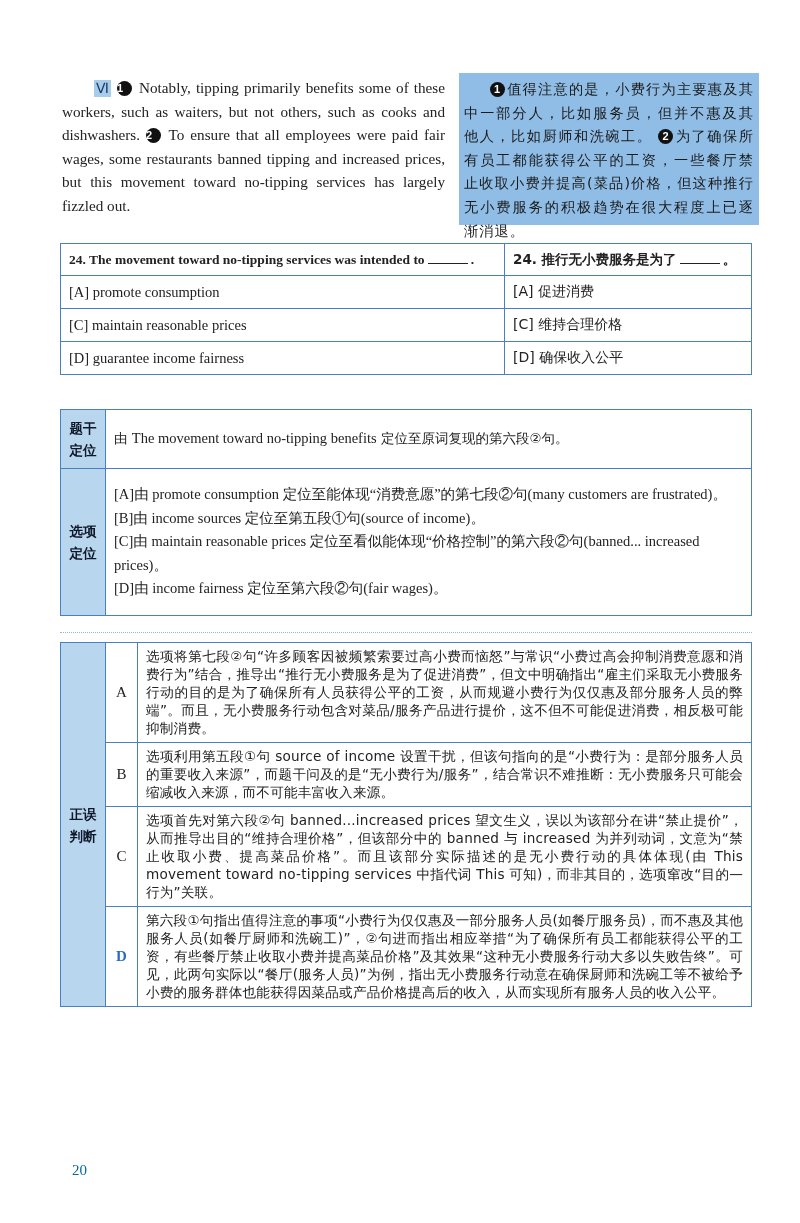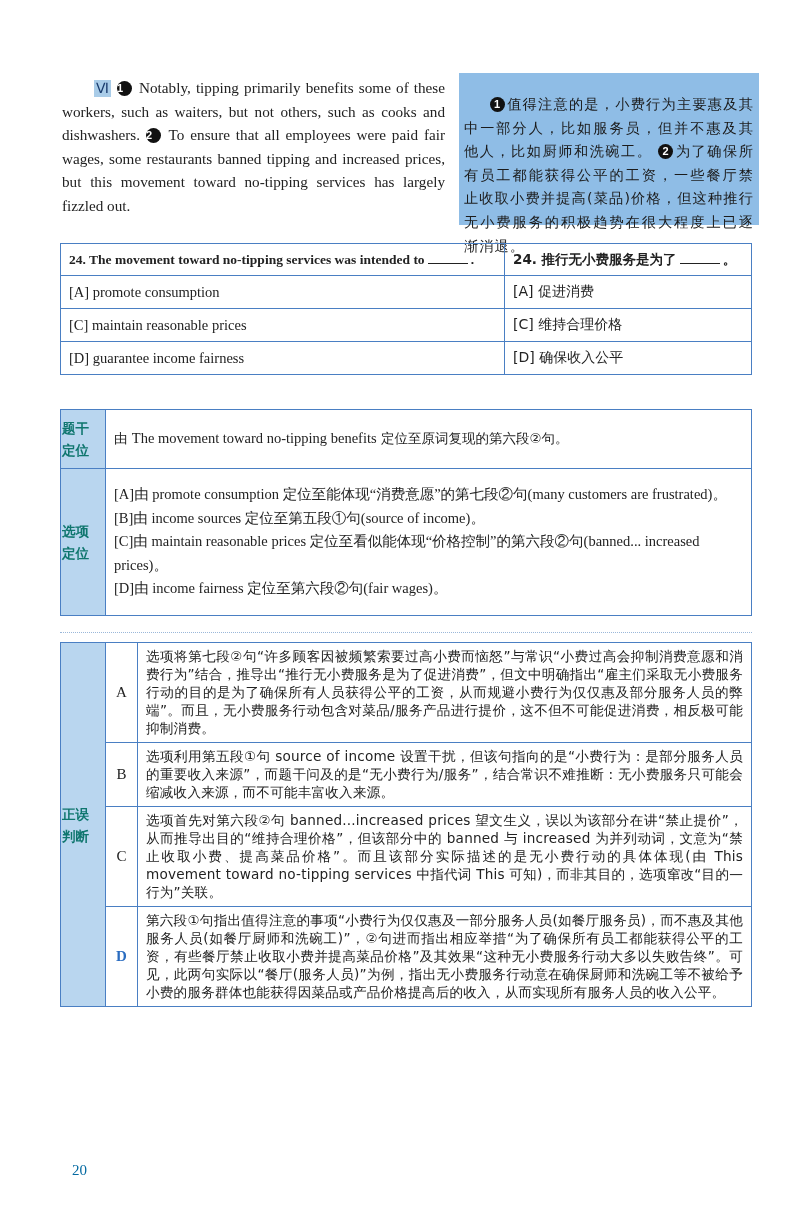--- a/index.html
+++ b/index.html
@@ -8,37 +8,37 @@
 
     .passage-wrap { position: absolute; left: 62px; top: 76px; width: 704px; height: 156px; }
     .passage-en { position: absolute; left: 0; top: 0; width: 383px;
       font-size: 15.2px; line-height: 23.5px; text-align: justify; text-align-last: left; }
     .para-num { display: inline-block; background: #a9cce8; color: #1a3c6e; font-size: 14px;
       padding: 0 2px; line-height: 17px; margin-left: 32px; margin-right: 6px; font-family: "Liberation Serif", serif; }
     .circ { display: inline-block; width: 15px; height: 15px; border-radius: 50%;
       background: #111; color: #fff; font-size: 11px; line-height: 15px; text-align: center;
       font-family: "Liberation Sans", sans-serif; font-weight: bold; vertical-align: 1px; margin-right: 2px; }
     .passage-zh { position: absolute; left: 397px; top: -3px; width: 300px; height: 152px;
-      background: #8fbde6; padding: 20px 5px 0 5px; box-sizing: border-box;
+      background: #8fbde6; padding: 5px 5px 0 5px; box-sizing: border-box;
       font-family: "DejaVu Sans", sans-serif; font-size: 14.2px; line-height: 23.6px; letter-spacing: 1.1px;
       text-align: justify; color: #1b1b1b; }
     .passage-zh .indent { display: inline-block; width: 26px; }
 
     table { border-collapse: collapse; }
     .q-table { position: absolute; left: 60px; top: 243px; width: 692px; }
     .q-table td { border: 1.5px solid #4a7fc3; height: 32px; padding: 0 8px; font-size: 14.5px; vertical-align: middle; }
     .q-table .q-stem td { font-weight: bold; font-size: 13.5px; height: 31px; margin-top: 40px; }
     .q-table td.zh { font-family: "DejaVu Sans", sans-serif; font-size: 14px; width: 230px; }
     .q-table .q-stem td.zh { font-size: 13.5px; }
     .blank { display: inline-block; width: 40px; border-bottom: 1px solid #222; margin: 0 3px; }
 
     .loc-table { position: absolute; left: 60px; top: 409px; width: 692px; }
     .loc-table td { border: 1.5px solid #4a7fc3; vertical-align: middle; }
-    .side-label { width: 42px; background: #b9d6ef; color: #0f766e; font-family: "DejaVu Sans", sans-serif;
-      font-weight: bold; font-size: 13.5px; line-height: 22px; text-align: left; }
+    .side-label { width: 42px; background: #b9d6ef; color: #0f172a; font-family: "DejaVu Sans", sans-serif;
+      font-weight: bold; font-size: 13.5px; line-height: 22px; text-align: center; }
     .loc-text { padding: 4px 8px; font-size: 14.5px; line-height: 23.5px; }
     .loc-text .cn { font-family: "DejaVu Sans", sans-serif; font-size: 13.5px; }
 
     .dotted { position: absolute; left: 60px; top: 632px; width: 692px; border-top: 1.5px dotted #9ab7d9; }
 
     .judge-table { position: absolute; left: 60px; top: 642px; width: 692px; }
     .judge-table td { border: 1.5px solid #4a7fc3; vertical-align: middle; }
     .judge-table .opt { width: 29px; text-align: center; font-size: 15px; }
     .judge-table .opt.correct { color: #2a6cc0; font-weight: bold; }
     .judge-table .txt { padding: 4px 8px 5px 8px; font-family: "DejaVu Sans", sans-serif; font-size: 13.6px;

